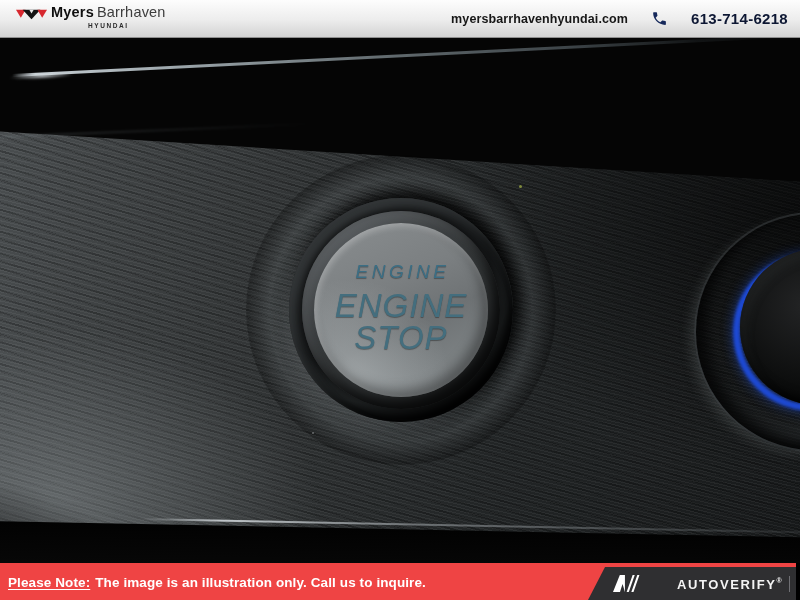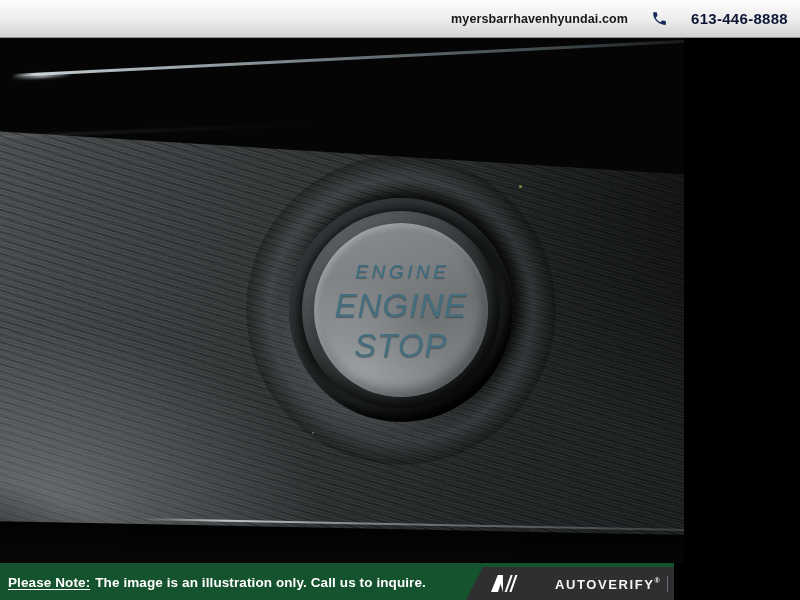--- a/index.html
+++ b/index.html
@@ -16,21 +16,21 @@
   .logo-row1{white-space:nowrap;font-size:14.5px;letter-spacing:.2px;}
   .nm-bold{font-weight:700;color:#0f0f0f;}
   .nm-rest{font-weight:400;color:#3d3d3d;margin-left:3px;}
   .logo-brand{font-size:6.5px;font-weight:700;letter-spacing:1.6px;color:#2b2b2b;margin-top:3px;}
   .header-right{position:absolute;right:12px;top:0;height:37px;display:flex;align-items:center;gap:23px;}
   .website{font-size:12.5px;font-weight:700;color:#171717;letter-spacing:.1px;}
   .phone-ic{width:17px;height:17px;}
   .phone{font-size:15px;font-weight:800;color:#0d1733;letter-spacing:.3px;}
 
   
-  .photo{position:absolute;left:0;top:37px;width:684px;height:526px;background:#050505;overflow:hidden;}
+  .photo{position:absolute;left:0;top:37px;width:800px;height:526px;background:#050505;overflow:hidden;}
 
   .vent-line{position:absolute;left:12px;top:37px;width:780px;height:3px;border-radius:2px;
     transform:rotate(-2.9deg);transform-origin:left center;filter:blur(.6px);z-index:2;
     background:linear-gradient(to right,rgba(190,198,203,0) 0%,#c6ced3 3%,#9aa4a9 22%,
       #626b6f 48%,#3c4347 72%,rgba(28,32,34,.55) 88%,rgba(0,0,0,0) 100%);}
   .vent-tip{position:absolute;left:9px;top:36px;width:66px;height:6px;border-radius:50%;
     transform:rotate(-3deg);filter:blur(1.2px);z-index:2;
     background:radial-gradient(ellipse,rgba(215,222,226,.95),rgba(215,222,226,0) 70%);}
   .vent-line2{position:absolute;left:0;top:99px;width:310px;height:2px;border-radius:2px;
     transform:rotate(-2.4deg);transform-origin:left center;filter:blur(1px);z-index:2;
@@ -62,21 +62,21 @@
     display:flex;flex-direction:column;align-items:center;box-sizing:border-box;padding-top:36px;
     background:
       radial-gradient(circle at 20% 90%,rgba(196,202,204,.55),rgba(196,202,204,0) 48%),
       linear-gradient(155deg,#8a8e90 0%,#7b7f81 38%,#6e7274 58%,#7b8082 78%,#93989a 100%);
     box-shadow:inset 2px 3px 6px rgba(255,255,255,.28),inset -5px -7px 12px rgba(0,0,0,.38);}
   .t-engine{font-size:19px;font-style:italic;font-weight:400;letter-spacing:3.5px;color:#3c6e84;
     line-height:26px;text-shadow:0 1px 1px rgba(0,0,0,.35);margin-left:3px;}
   .t-start{font-size:33px;font-style:italic;font-weight:400;letter-spacing:1px;color:#446e7e;
     line-height:31px;margin-top:5px;text-shadow:0 1px 1px rgba(0,0,0,.35);}
   .t-stop{font-size:33px;font-style:italic;font-weight:400;letter-spacing:1px;color:#446e7e;
-    line-height:34px;text-shadow:0 1px 1px rgba(0,0,0,.35);margin-top:8px;}
+    line-height:34px;text-shadow:0 1px 1px rgba(0,0,0,.35);}
 
   .knob-groove{position:absolute;left:694px;top:175px;width:236px;height:236px;border-radius:50%;z-index:3;
     border:2px solid rgba(88,95,98,.35);
     background:radial-gradient(circle at 46% 42%,rgba(0,0,0,0) 54%,rgba(44,48,50,.55) 67%,rgba(6,7,8,.95) 79%);
     box-shadow:-7px 5px 12px -3px rgba(140,148,152,.22),inset 10px -6px 14px rgba(0,0,0,.8);}
   .knob-blue{position:absolute;left:733px;top:216px;width:158px;height:158px;border-radius:50%;z-index:4;
     border:7px solid #1d49d2;box-sizing:border-box;filter:blur(1.6px);
     box-shadow:0 0 12px rgba(35,85,225,.55),inset 0 0 6px rgba(35,85,225,.55);}
   .knob-body{position:absolute;left:740px;top:212px;width:156px;height:156px;border-radius:50%;z-index:5;
     background:radial-gradient(circle at 42% 36%,#232425,#0b0c0c 62%,#030404 90%);
@@ -88,46 +88,60 @@
   .bottom-line{position:absolute;left:140px;top:481px;width:676px;height:2px;z-index:7;
     transform:rotate(1.15deg);transform-origin:left center;filter:blur(.5px);border-radius:2px;
     background:linear-gradient(to right,rgba(210,216,220,0) 0%,rgba(214,220,224,.85) 12%,
       rgba(168,174,178,.55) 40%,rgba(120,126,130,.4) 75%,rgba(80,85,88,.2) 100%);}
 
   .speck{position:absolute;border-radius:50%;z-index:8;}
   .speck-1{left:519px;top:148px;width:3px;height:3px;background:#8f9c40;opacity:.85;filter:blur(.4px);}
   .speck-2{left:312px;top:395px;width:2px;height:2px;background:#aeb3b5;opacity:.5;}
 
   
-  .footer{position:absolute;left:0;top:563px;width:674px;height:37px;background:#14532d;z-index:10;}
+  .footer{position:absolute;left:0;top:563px;width:796px;height:37px;background:#ef4444;z-index:10;}
   .note{position:absolute;left:8px;top:12px;font-size:13.5px;font-weight:700;color:#fff;
     letter-spacing:.1px;white-space:nowrap;}
   .note-label{text-decoration:underline;text-underline-offset:2px;}
   .note-text{margin-left:5px;}
   .badge{position:absolute;right:0;top:4px;width:208px;height:33px;background:#2f2f31;
     clip-path:polygon(17px 0,100% 0,100% 100%,0 100%);
     display:flex;align-items:center;gap:7px;padding-left:25px;box-sizing:border-box;}
   .av-ic{width:29px;height:19px;flex:none;}
   .badge-brand{font-size:13px;font-weight:800;letter-spacing:1.6px;color:#f4f4f4;line-height:1;margin-left:28px;}
   .badge-reg{font-size:7px;font-weight:700;color:#f4f4f4;vertical-align:6px;line-height:1;}
   .badge-div{width:1px;height:16px;background:#85858a;opacity:.75;flex:none;}
   .car-ic{width:22px;height:14px;flex:none;}
 </style>
 </head>
 <body>
 
 <div class="stage">
 
   <header class="header">
+    <div class="logo">
+      <svg class="logo-mark" viewBox="0 0 42 17">
+        <polygon points="0,2 13,2 6.5,13" fill="#d7282f"></polygon>
+        <polygon points="9,2 33,2 21,15" fill="#141414"></polygon>
+        <polygon points="18,2 24,2 21,7" fill="#e9e9e9"></polygon>
+        <polygon points="29,2 42,2 35.5,13" fill="#d7282f"></polygon>
+      </svg>
+      <div class="logo-text">
+        <div class="logo-row1">
+          <span class="nm-bold">Myers</span><span class="nm-rest">Barrhaven</span>
+        </div>
+        <div class="logo-brand">HYUNDAI</div>
+      </div>
+    </div>
     <div class="header-right">
       <span class="website">myersbarrhavenhyundai.com</span>
       <svg class="phone-ic" viewBox="0 0 24 24">
         <path fill="#16295b" d="M6.62 10.79c1.44 2.83 3.76 5.14 6.59 6.59l2.2-2.21c.27-.27.67-.36 1.02-.24 1.12.37 2.33.57 3.57.57.55 0 1 .45 1 1V20c0 .55-.45 1-1 1-9.39 0-17-7.61-17-17 0-.55.45-1 1-1h3.5c.55 0 1 .45 1 1 0 1.25.2 2.45.57 3.57.11.35.03.74-.25 1.02l-2.2 2.2z"></path>
       </svg>
-      <span class="phone">613-446-8888</span>
+      <span class="phone">613-714-6218</span>
     </div>
   </header>
 
   <div class="photo">
     <div class="panel"></div>
     <div class="vent-line"></div>
     <div class="vent-tip"></div>
     <div class="vent-line2"></div>
     <div class="swirl"></div>
 

